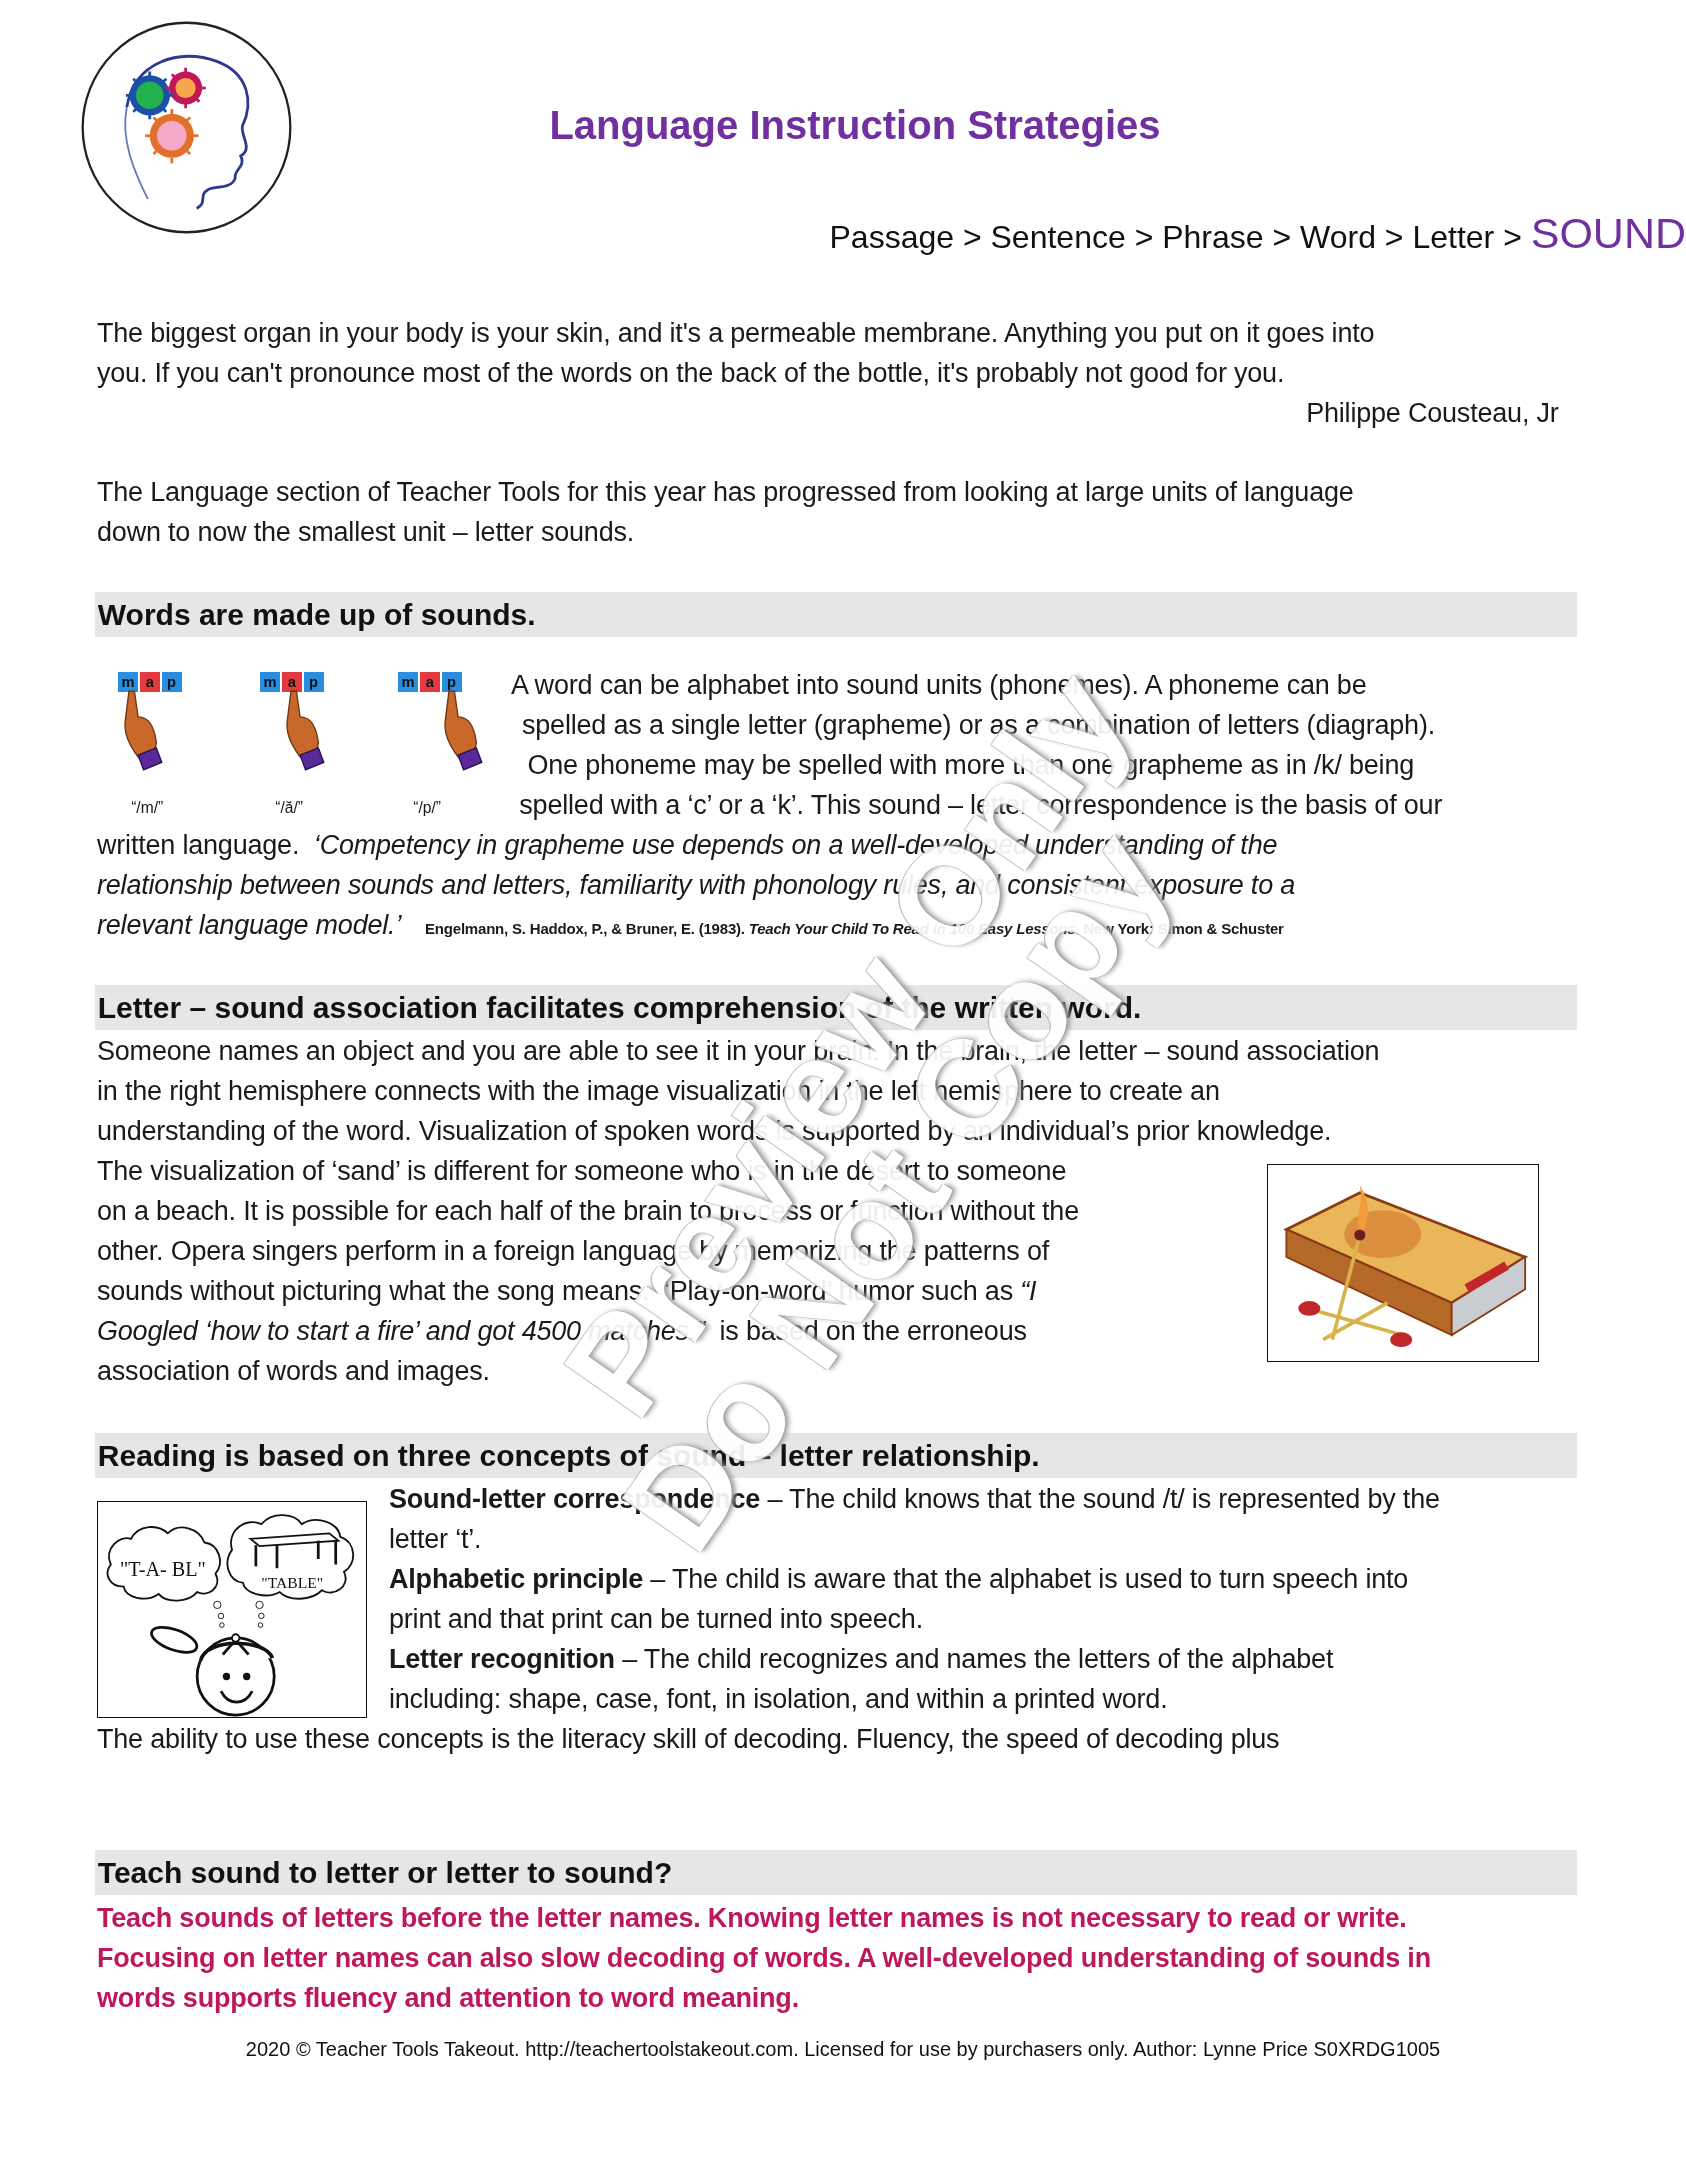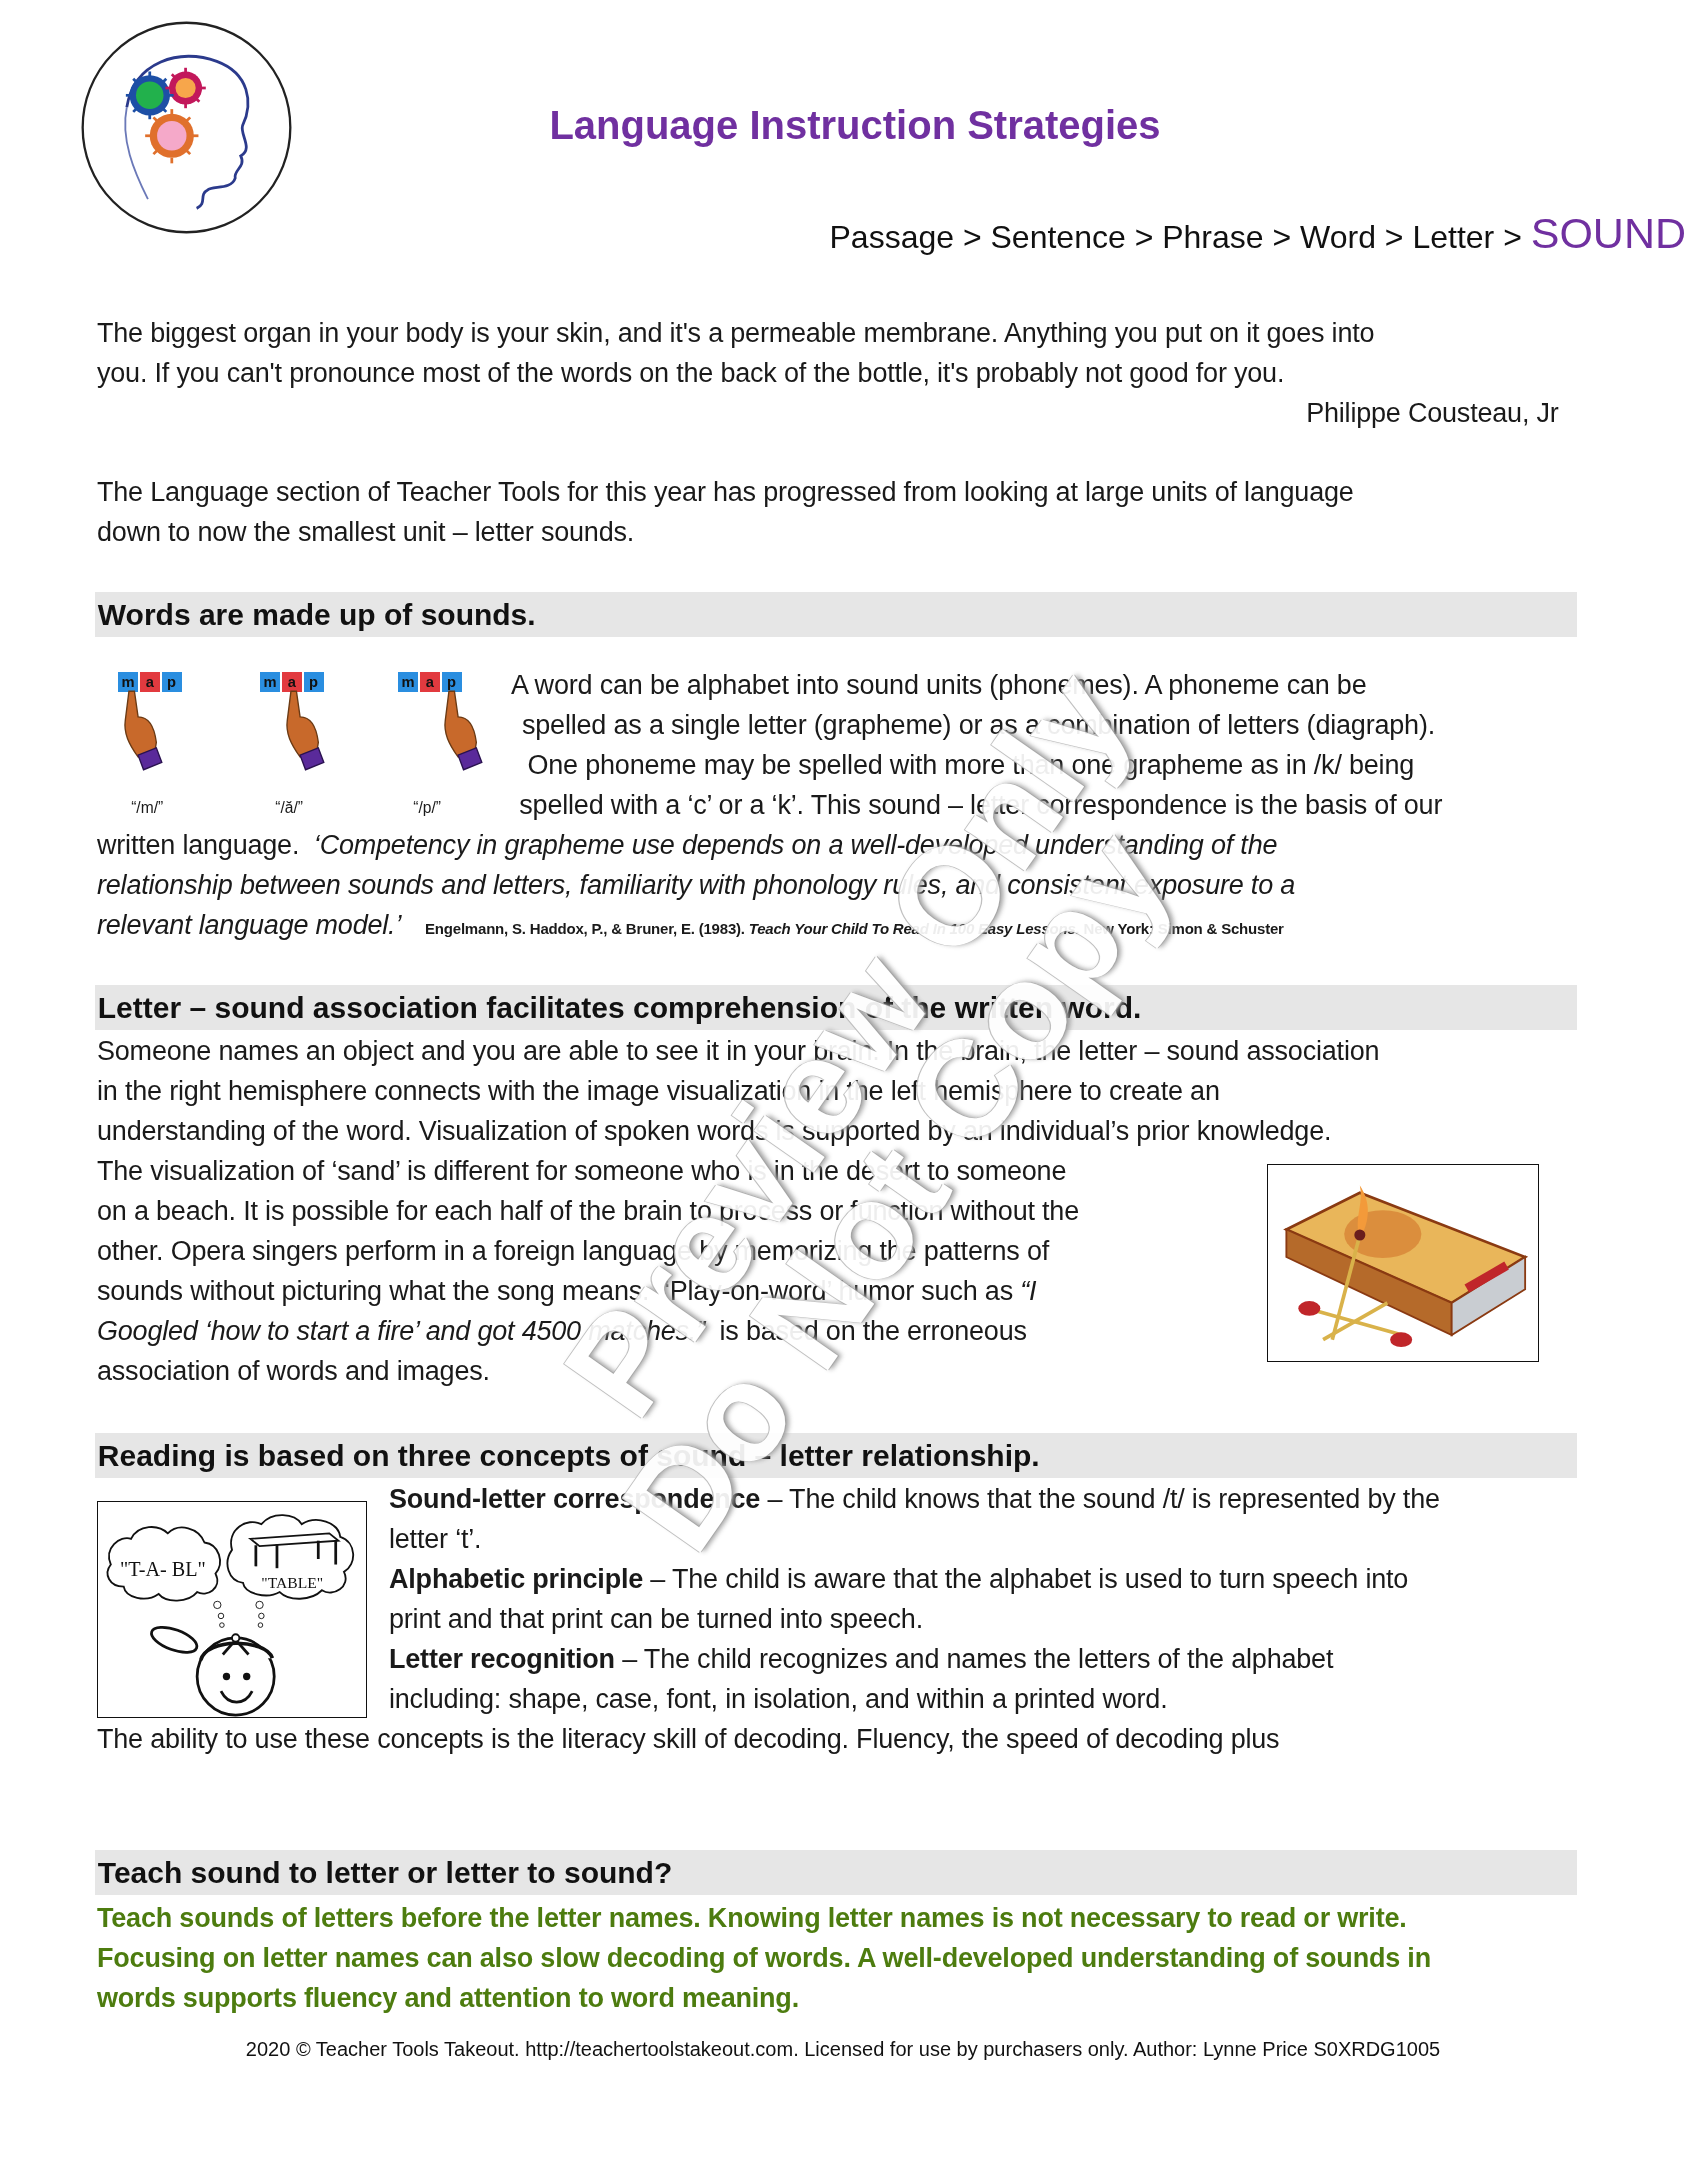--- a/index.html
+++ b/index.html
@@ -6,21 +6,21 @@
   body { width: 1686px; height: 2182px; position: relative; overflow: hidden;
          font-family: "Liberation Sans", "DejaVu Sans", sans-serif; color: #1a1a1a; }
   .abs { position: absolute; }
   .body-text { font-size: 27px; line-height: 40px; letter-spacing: -0.2px; }
   .title { left: 0; width: 1686px; top: 103px; text-align: center; padding-left: 12px; }
   .title span { display: inline-block; margin-left: 0; font-weight: bold; font-size: 40px; color: #7030A0; }
   .breadcrumb { top: 209px; left: 0; width: 1686px; text-align: right; font-weight: normal; font-size: 32px; color: #111; }
   .breadcrumb .final { color: #7030A0; font-size: 43px; }
   .heading-bar { left: 95px; width: 1482px; height: 45px; background: #e6e6e6; }
   .heading-bar span { display: block; font-weight: bold; font-size: 30px; line-height: 45px; padding-left: 2.8px; color: #111; }
-  .purple-bold { color: #4d7c0f; font-weight: bold; }
+  .purple-bold { color: #be185d; font-weight: bold; }
   .italic { font-style: italic; }
   .small-cite { font-size: 15px; font-weight: bold; }
   .map-box { display: flex; gap: 1.8px; }
   .tile { width: 20px; height: 20px; font-size: 14.7px; font-weight: bold; text-align: center; line-height: 20px; color: #111; }
   .tile.blue { background: #2a8ee0; }
   .tile.red { background: #e23a3f; }
   .phon-label { font-size: 15.6px; color: #1a1a1a; text-align: center; width: 73px; }
   .figure-box { border: 1.8px solid #111; background: #fff; }
   .watermark { font-weight: bold; font-size: 138px; color: #ffffff; opacity: 0.92;
                text-shadow: 2.8px 2.8px 5.5px #9a9a9a, -0.9px -0.9px 0 #bdbdbd, 0.9px 0.9px 0 #bdbdbd;

